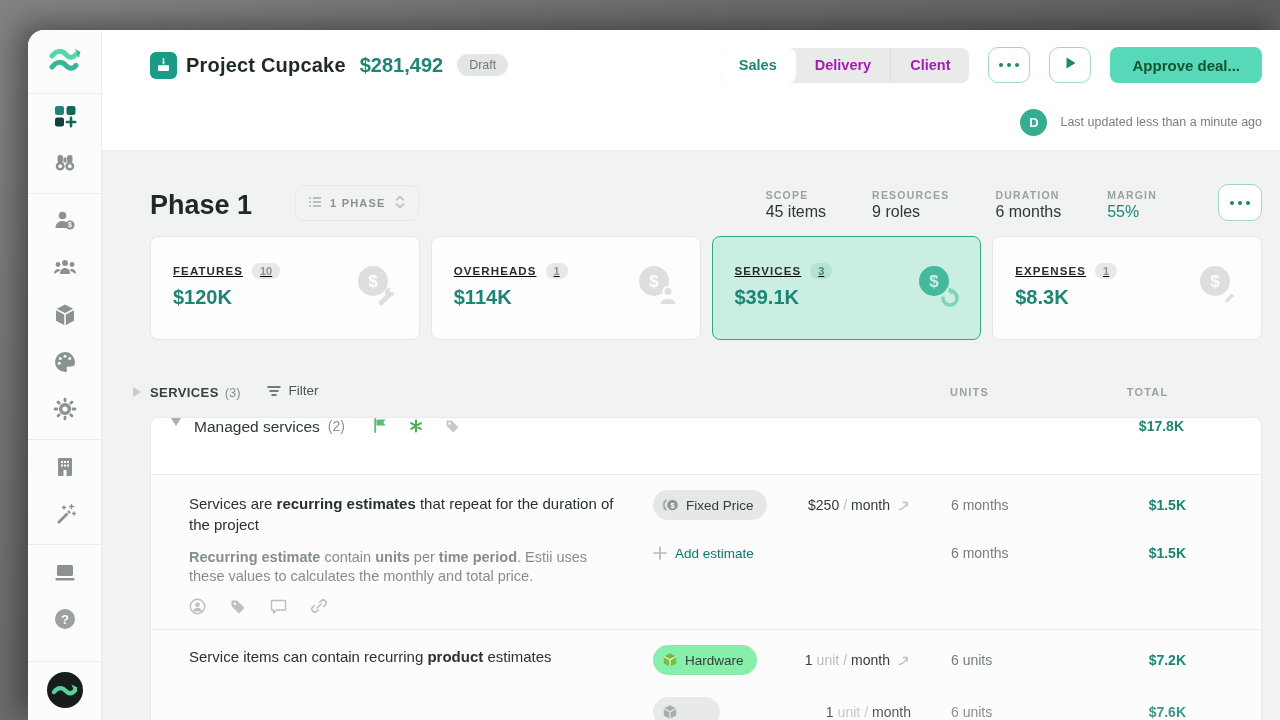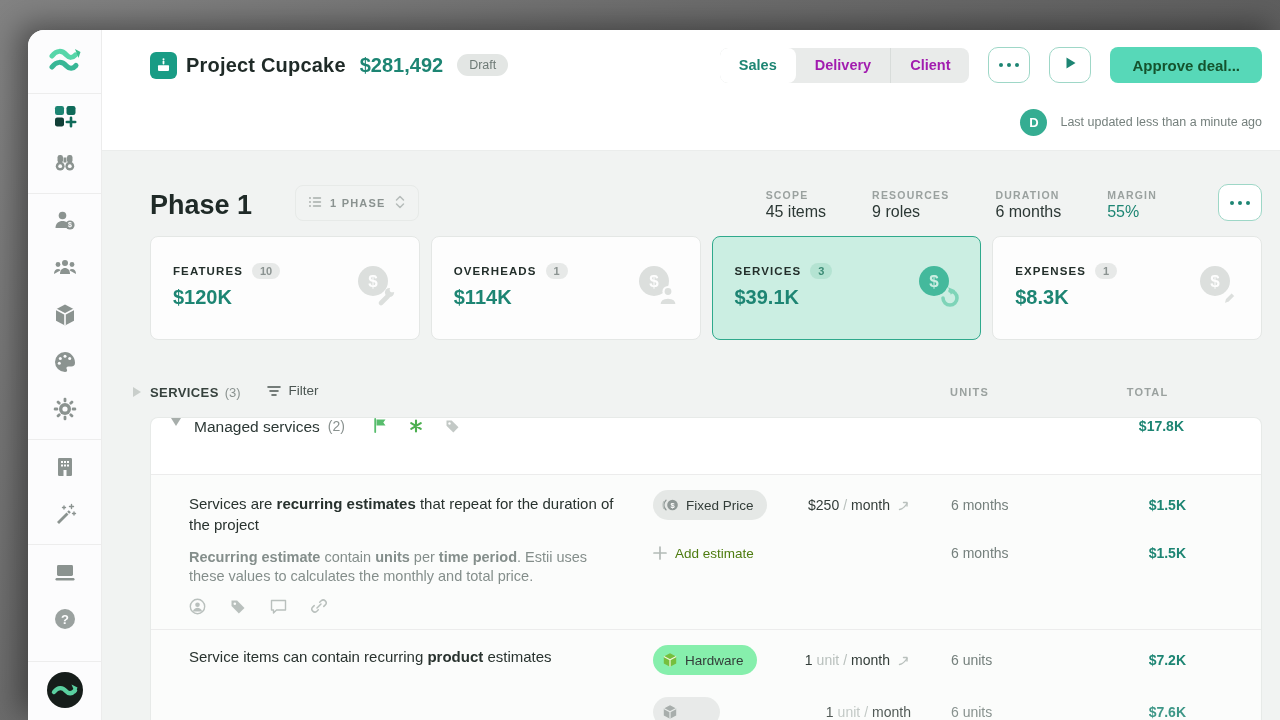--- a/index.html
+++ b/index.html
@@ -70,21 +70,21 @@
   .stat-value { font-size:16px; color:#2c3835; margin-top:2px; }
   .stat-value.accent { color:#1d8573; }
   .more-btn2 { width:44px; height:37px; border:1px solid #9ed7c7; border-radius:10px;
     background:#fff; display:flex; align-items:center; justify-content:center;
     margin-left:36px; cursor:pointer; }
 
   .cards { display:grid; grid-template-columns:repeat(4,1fr); gap:11px; margin-top:15px; }
   .card { position:relative; height:104px; background:#fdfdfd; border:1px solid #e4e7e5;
     border-radius:8px; padding:26px 22px; cursor:pointer; }
   .card.selected { background:#cbeee2; border-color:#2fa98c; }
-  .card-top { display:flex; align-items:center; gap:9px; }
+  .card-top { display:flex; align-items:center; gap:9px;text-decoration:underline; }
   .card-label { font-size:11.5px; font-weight:700; letter-spacing:1.1px; color:#232f2b; }
   .card-count { background:#e7e9e8; color:#8b9391; font-size:11px; font-weight:700;
     border-radius:999px; padding:2px 8px; }
   .card.selected .card-count { background:#b4e3d2; color:#3c8b75; }
   .card-value { font-size:20px; font-weight:700; color:#1d8573; margin-top:7px; }
   .card-icon { position:absolute; right:20px; top:50%; transform:translateY(-50%); }
 
   .section-head { position:relative; display:flex; align-items:center; margin-top:37px; height:30px; }
   .sec-caret { position:absolute; left:-17px; width:0; height:0;
     border-left:8px solid #c9cecb; border-top:5px solid transparent; border-bottom:5px solid transparent; }
@@ -121,21 +121,21 @@
   .est-line { height:48px; display:flex; align-items:center; }
   .badge-col { width:120px; display:flex; }
   .price-col { width:138px; display:flex; justify-content:flex-end; align-items:center;
     font-size:14px; color:#333d39; gap:4px; white-space:nowrap; }
   .price-col .dim { color:#b9c0bd; }
   .units-col { width:160px; margin-left:40px; font-size:14px; color:#75807d; }
   .pill-badge { height:30px; display:flex; align-items:center; gap:7px; background:#e5e8e6;
     border-radius:999px; padding:0 13px 0 9px; font-size:13.5px; color:#333d39;
     white-space:nowrap; cursor:pointer; }
   .pill-badge.hardware { background:#86efac; }
-  .add-est { display:flex; align-items:center; gap:8px; color:#4d7c0f; font-size:13.5px; cursor:pointer; }
+  .add-est { display:flex; align-items:center; gap:8px; color:#0f766e; font-size:13.5px; cursor:pointer; }
   .meta-icons { display:flex; gap:24px; padding:12px 0 14px 38px; }
   .meta-icons span { cursor:pointer; display:flex; }
   .partial { opacity:.85; }
 </style>
 </head>
 <body>
 
 <div class="window">
 
   <aside class="sidebar">

